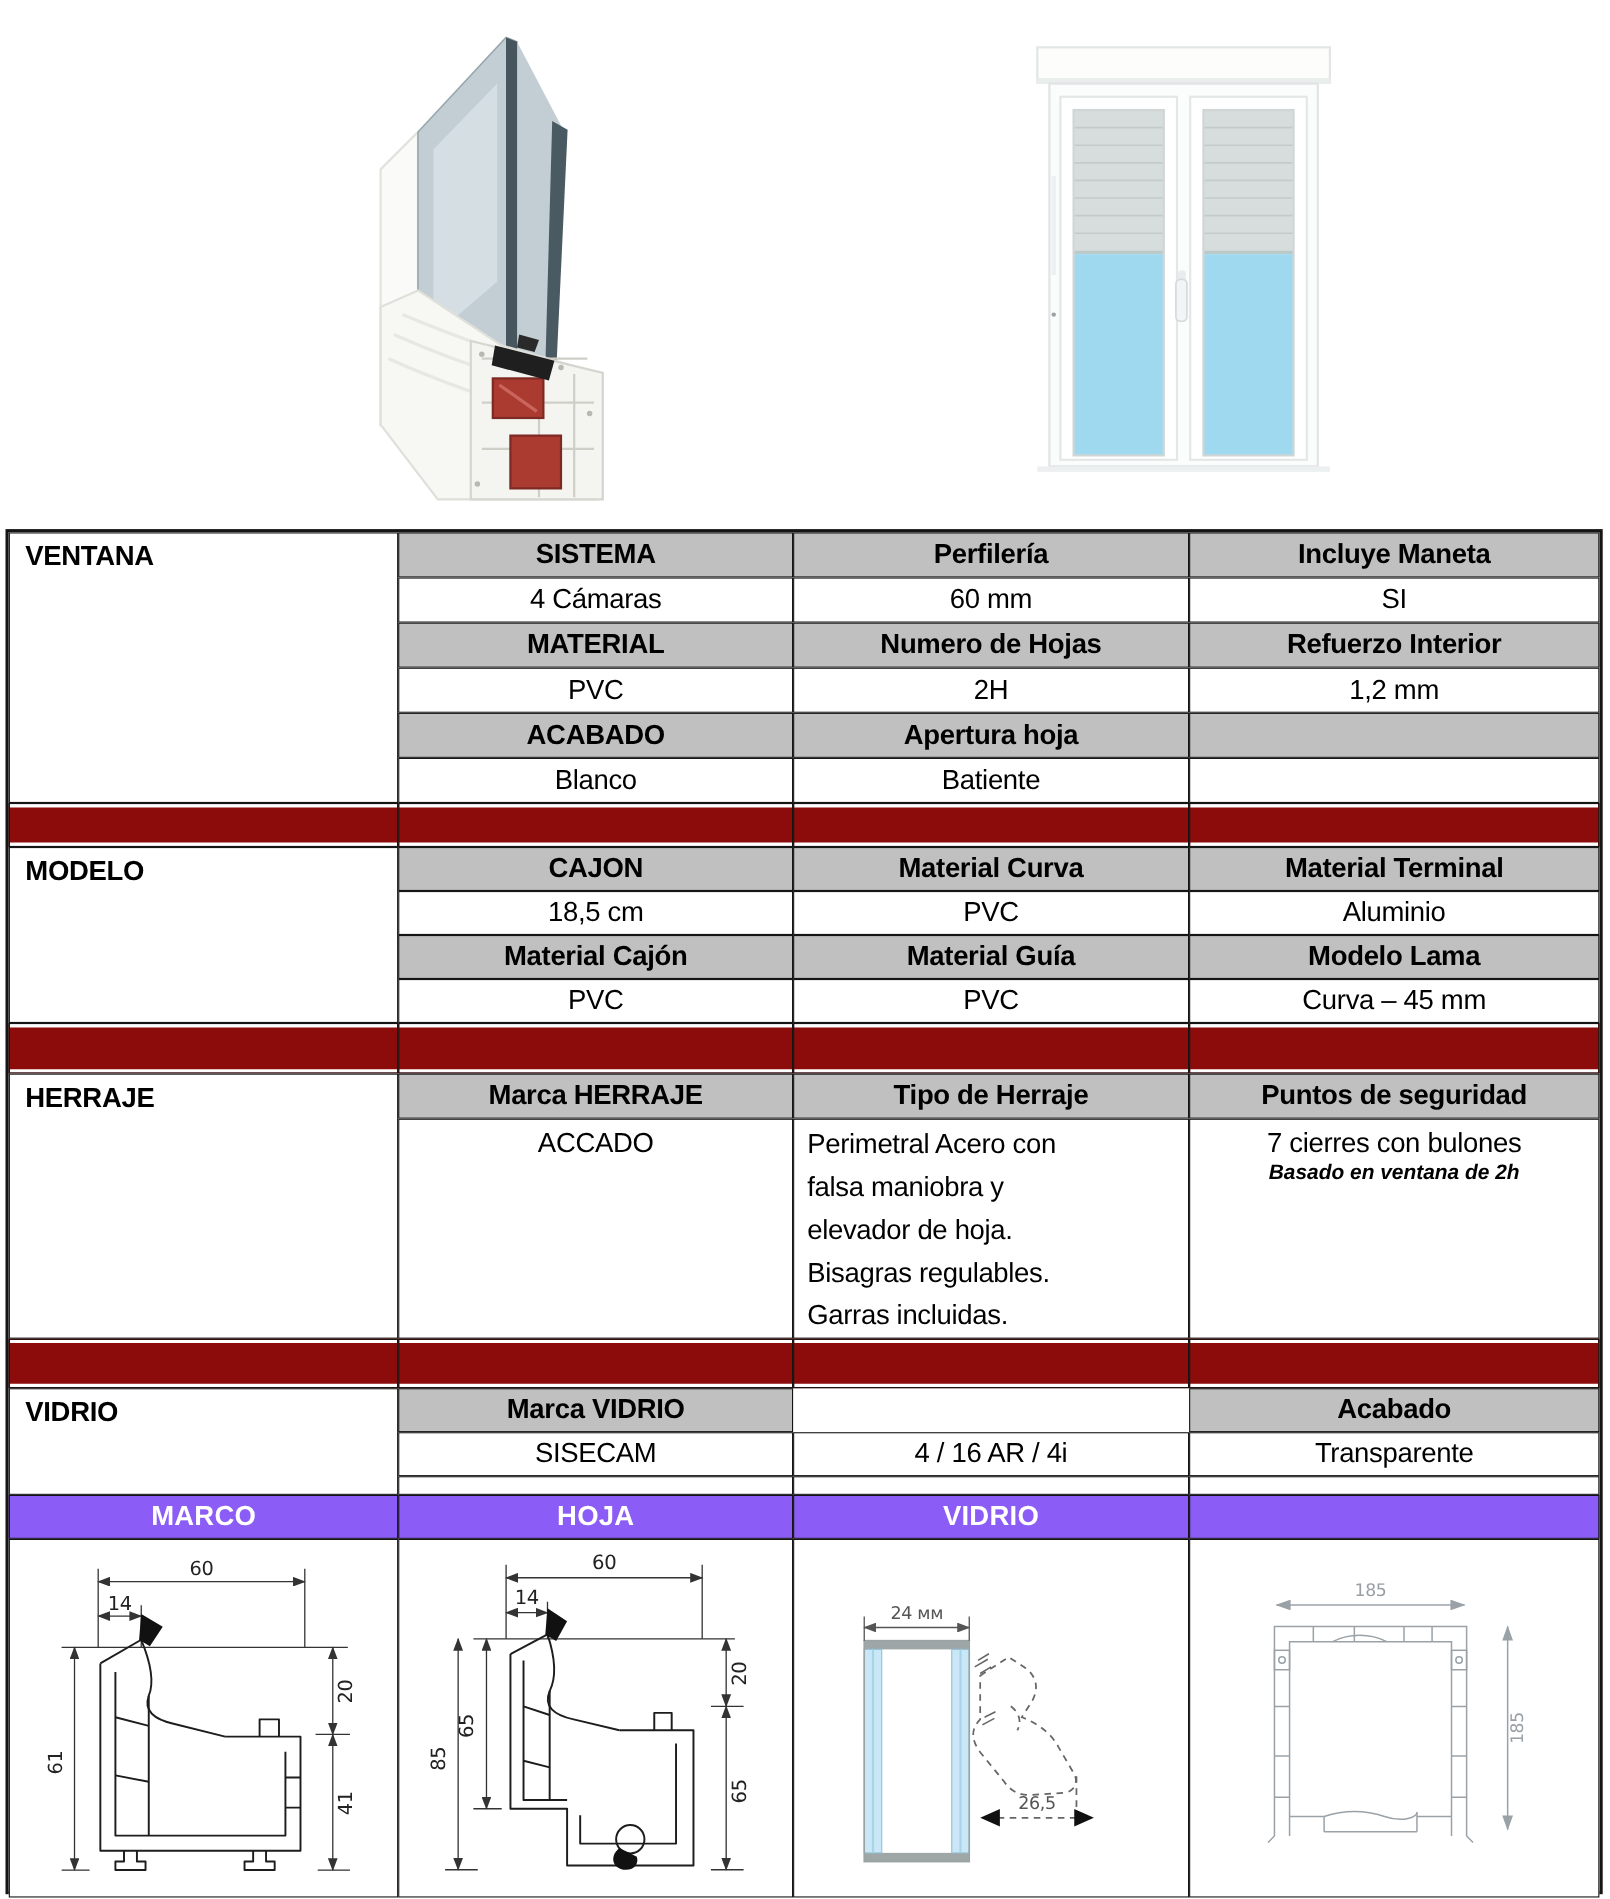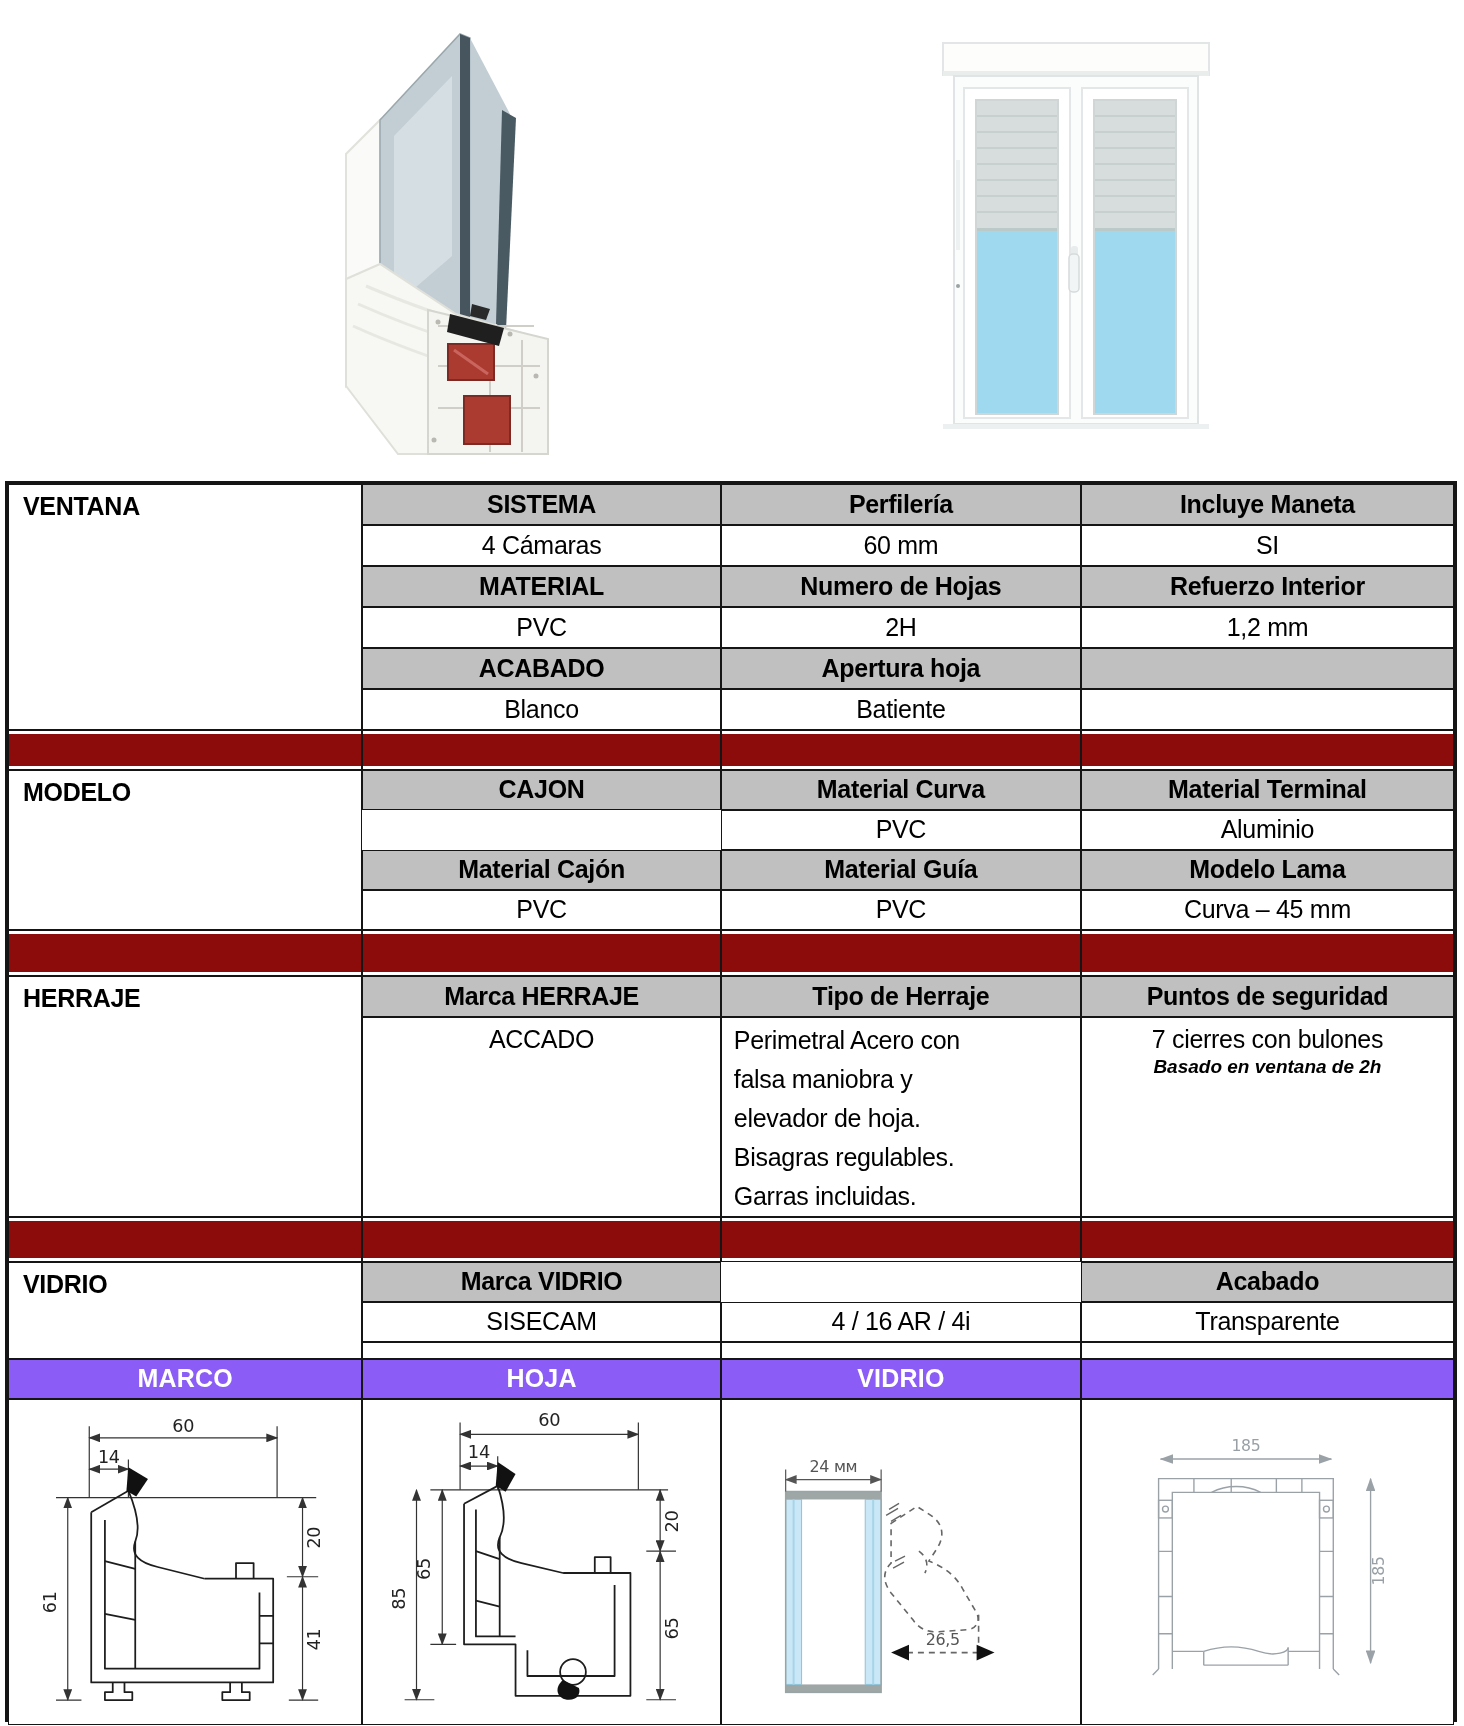--- a/index.html
+++ b/index.html
@@ -132,20 +132,21 @@
 
     <div class="cell sep" style="grid-area:7/1/8/2"></div>
     <div class="cell sep" style="grid-area:7/2/8/3"></div>
     <div class="cell sep" style="grid-area:7/3/8/4"></div>
     <div class="cell sep" style="grid-area:7/4/8/5"></div>
 
     <div class="cell label" style="grid-area:8/1/12/2">MODELO</div>
     <div class="cell hdr" style="grid-area:8/2/9/3">CAJON</div>
     <div class="cell hdr" style="grid-area:8/3/9/4">Material Curva</div>
     <div class="cell hdr" style="grid-area:8/4/9/5">Material Terminal</div>
+    <div class="cell" style="grid-area:9/2/10/3">18,5 cm</div>
     <div class="cell" style="grid-area:9/3/10/4">PVC</div>
     <div class="cell" style="grid-area:9/4/10/5">Aluminio</div>
     <div class="cell hdr" style="grid-area:10/2/11/3">Material Cajón</div>
     <div class="cell hdr" style="grid-area:10/3/11/4">Material Guía</div>
     <div class="cell hdr" style="grid-area:10/4/11/5">Modelo Lama</div>
     <div class="cell" style="grid-area:11/2/12/3">PVC</div>
     <div class="cell" style="grid-area:11/3/12/4">PVC</div>
     <div class="cell" style="grid-area:11/4/12/5">Curva – 45 mm</div>
 
     <div class="cell sep" style="grid-area:12/1/13/2"></div>

